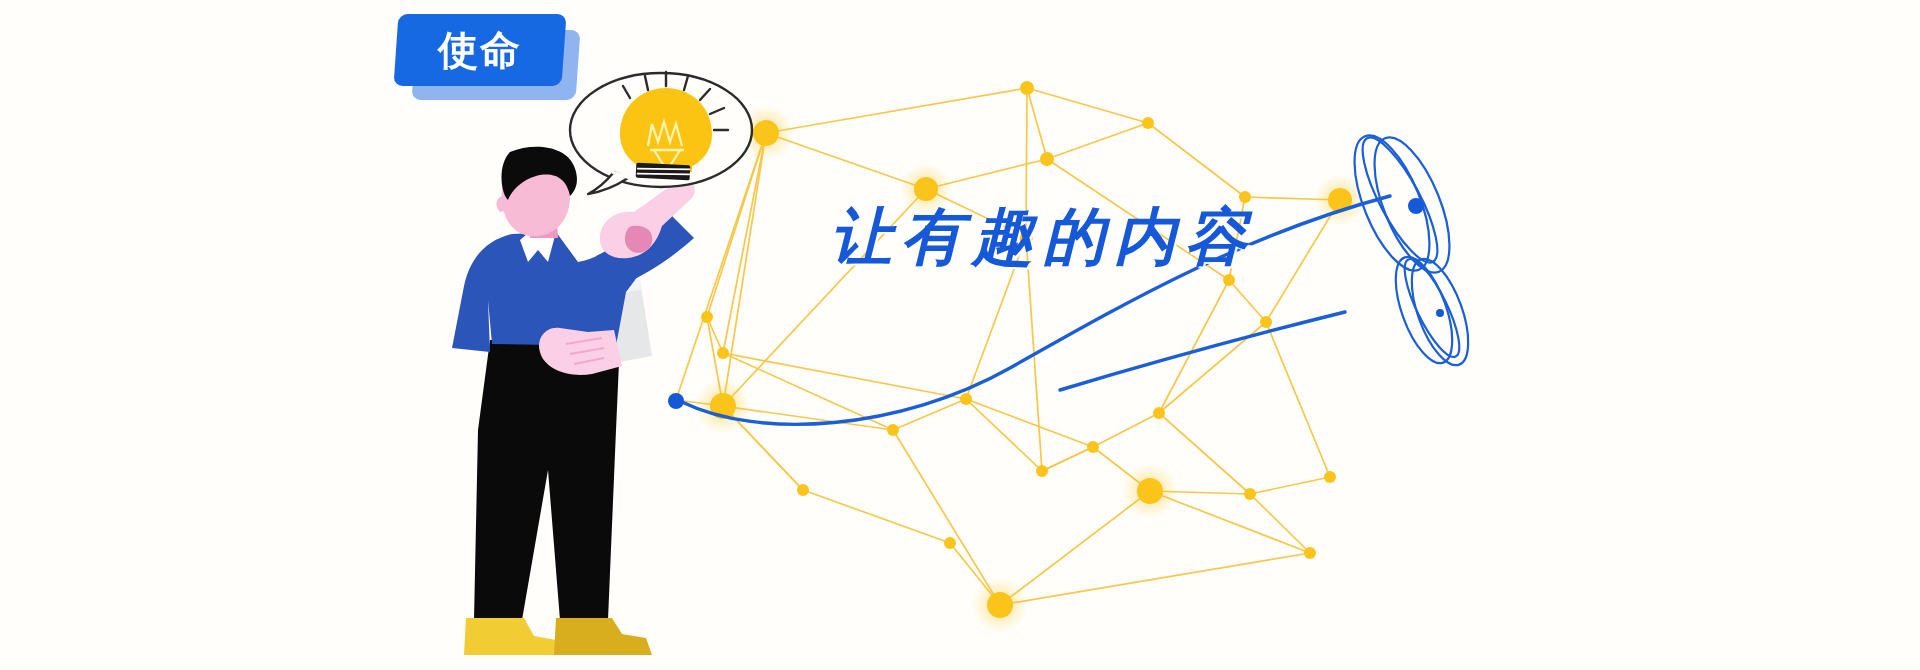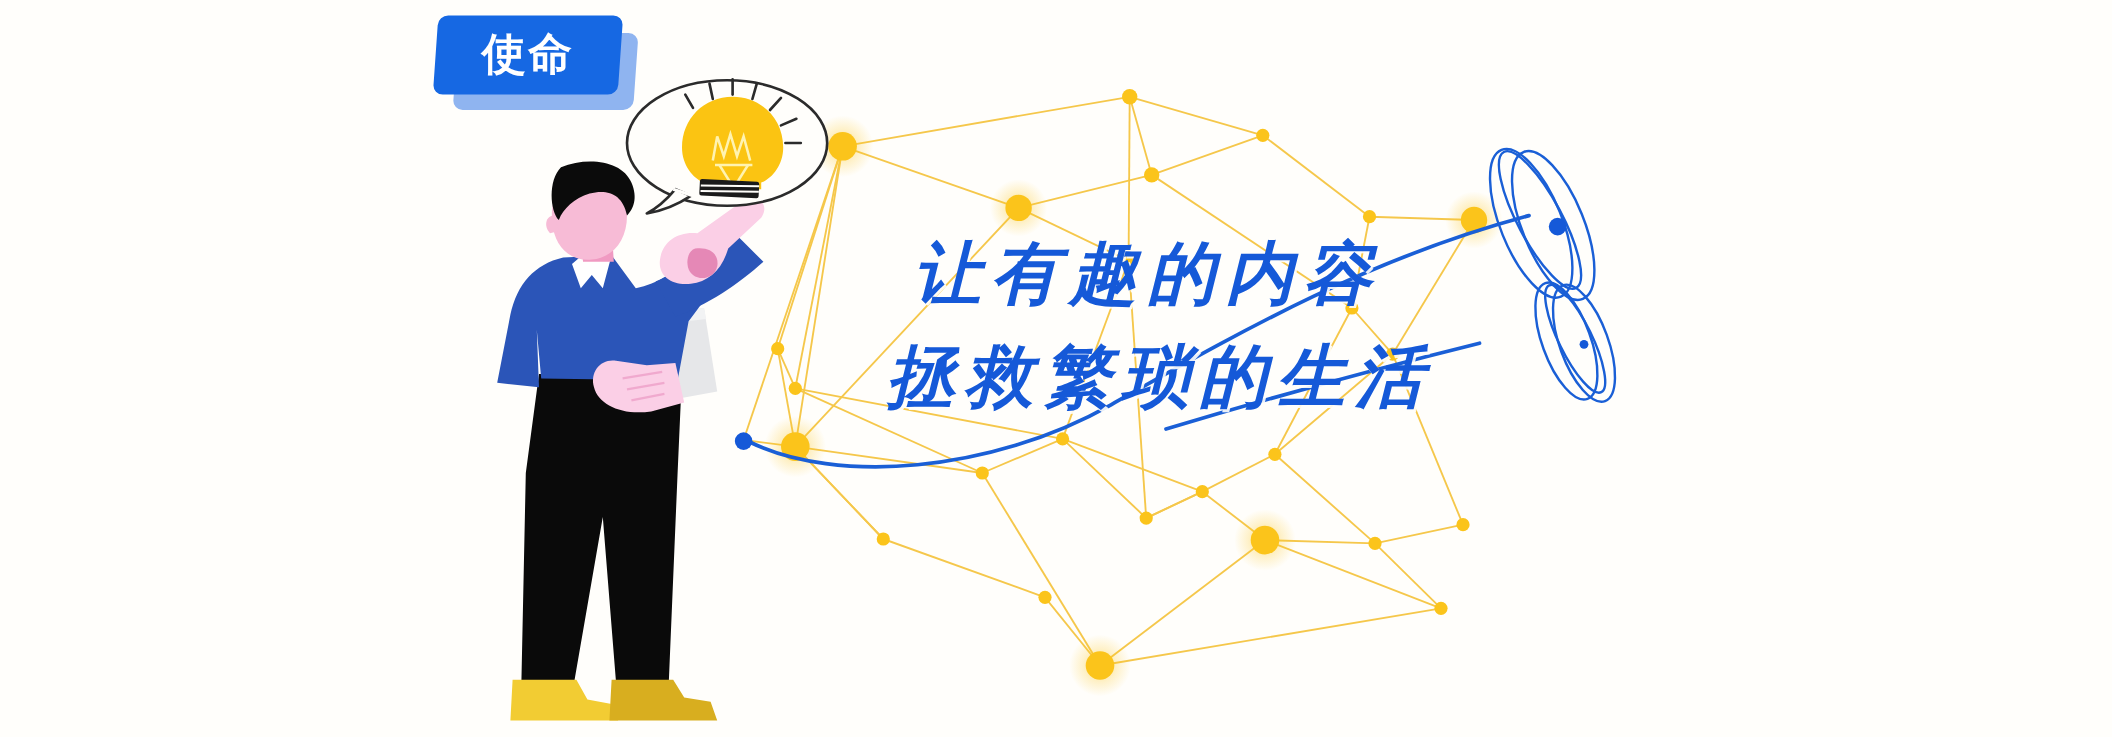--- a/index.html
+++ b/index.html
@@ -61,21 +61,20 @@
   .headline-line {
     color:#1559D8;
     font-size:62px;
     font-weight:bold;
     font-style:italic;
     letter-spacing:9px;
     line-height:82px;
     white-space:nowrap;
     font-family:"DejaVu Sans","Liberation Sans",sans-serif;
     text-shadow: 2px 2px 0 rgba(255,254,251,0.9);
-    margin-top: 12px;
   }
   #headline-line-2 { margin-left:-24px; }
 </style>
 </head>
 <body>
 
 <div id="banner">
 
   <div class="layer">
     <svg viewBox="0 0 1920 670" xmlns="http://www.w3.org/2000/svg" aria-hidden="true">
@@ -298,16 +297,15 @@
 
   <div id="badge-wrap">
     <div id="badge-shadow"></div>
     <div id="badge-plate">
       <span id="badge-label">使命</span>
     </div>
   </div>
 
   <div id="headline">
     <div class="headline-line" id="headline-line-1">让有趣的内容</div>
-    <div class="headline-line" id="headline-line-2">拯救繁琐的生活</div>
   </div>
 
 </div>
 
 </body></html>

